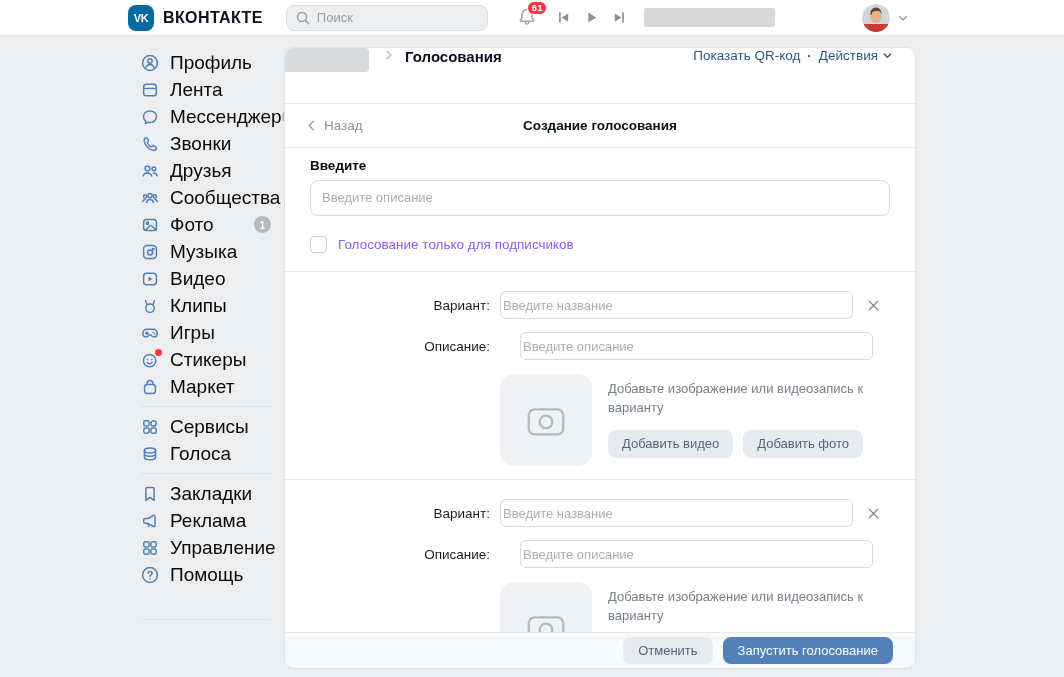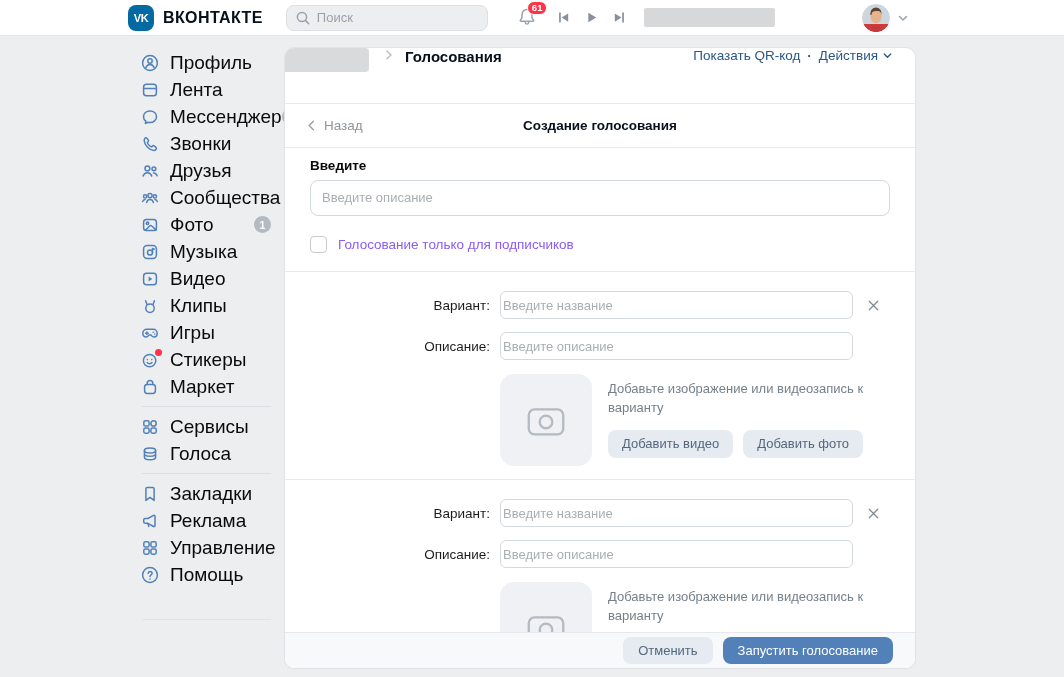--- a/index.html
+++ b/index.html
@@ -93,21 +93,21 @@
     font-family: inherit; font-size: 13px; padding: 9px 11px; resize: none; outline: none; color: #222;
     display: block;
   }
   .desc-textarea::placeholder { color: #a9aeb4; }
   .check-row { display: flex; align-items: center; margin-top: 20px; cursor: pointer; }
   .checkbox { width: 17px; height: 17px; border: 1px solid #c6cacf; border-radius: 4px; background: #fff; flex: none; }
   .check-label { margin-left: 11px; font-size: 13.5px; font-weight: 500; color: #8b5cf6; }
   .hr { height: 1px; background: #e7e8ec; margin-top: 18px; margin-left: -25px; margin-right: -25px; }
   .variant { padding-top: 19px; }
   .v-row { display: flex; align-items: center; }
-  .v-row + .v-row { margin-top: 13px; }
+  .v-row + .v-row { margin-top: 13px; gap: 20px; }
   .v-label { width: 180px; text-align: right; font-size: 13.5px; color: #1d1d1f; flex: none; }
   .v-input {
     margin-left: 10px; width: 353px; height: 28px; border: 1px solid #d3d9de; border-radius: 6px;
     font-family: inherit; font-size: 13px; padding: 0 2px; outline: none; color: #222;
   }
   .v-input::placeholder { color: #a9aeb4; }
   .v-remove { margin-left: 12px; width: 16px; height: 16px; border: none; background: none; cursor: pointer; display: flex; align-items: center; justify-content: center; padding: 0; }
   .v-media { display: flex; margin-left: 190px; margin-top: 14px; }
   .media-thumb {
     width: 92px; height: 92px; border-radius: 14px; background: #eff1f4; flex: none;

